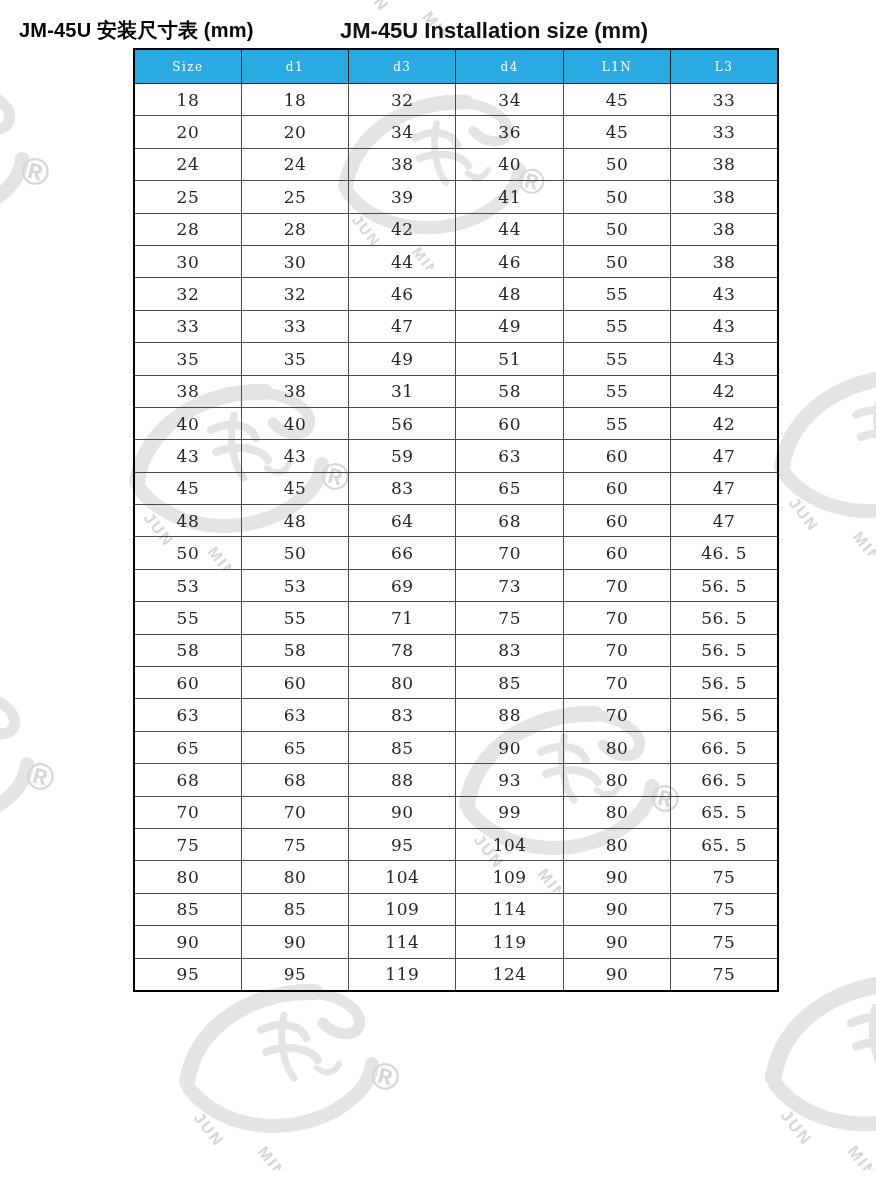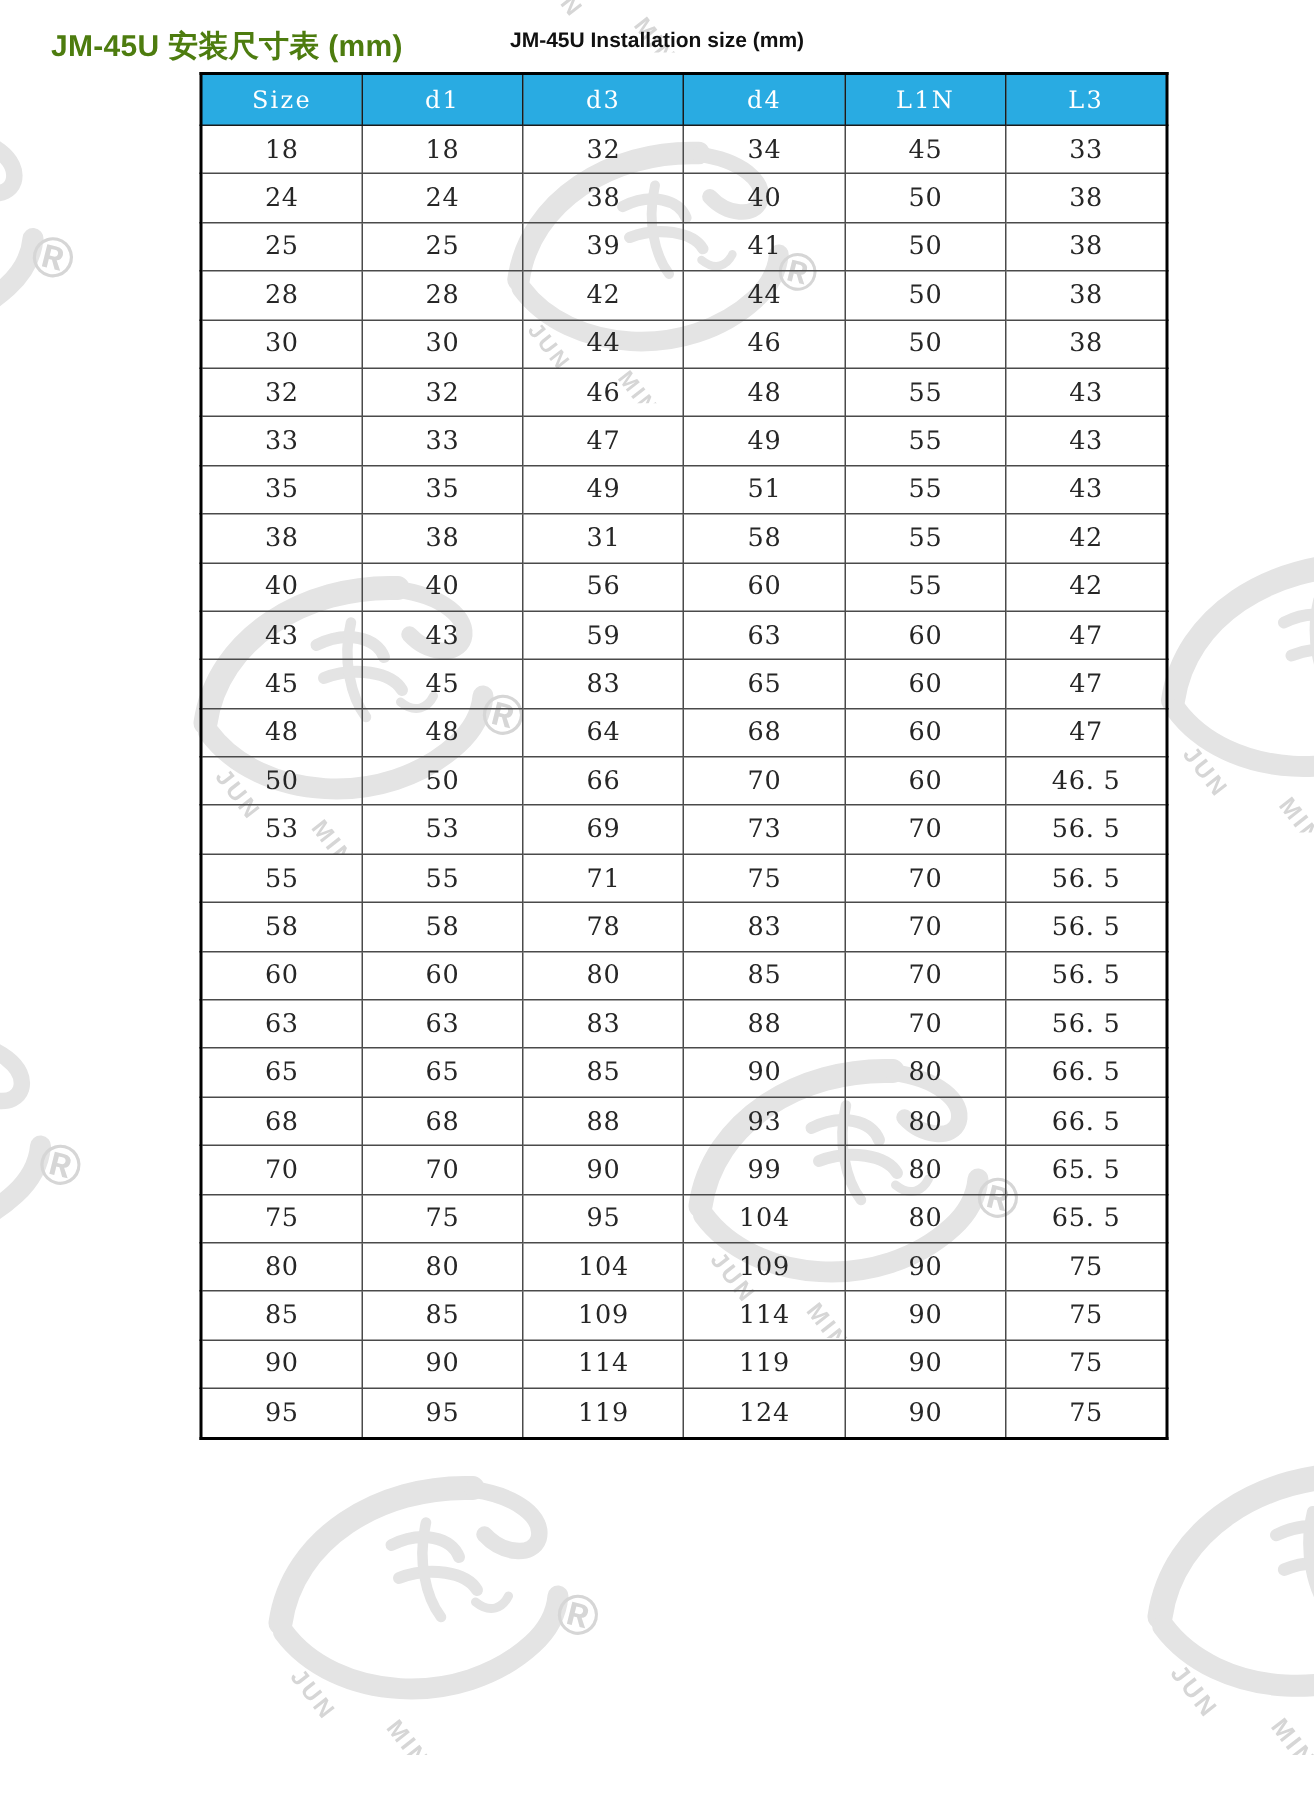--- a/index.html
+++ b/index.html
@@ -6,44 +6,44 @@
   body{
     position:relative;
     width:876px;height:1200px;
     background:#ffffff;
     overflow:hidden;
     font-family:"Liberation Sans",sans-serif;
   }
   
   .page-header{position:absolute;top:17px;left:0;width:876px;height:30px;z-index:3;}
   .title-cn{
-    position:absolute;left:34px;top:0;
+    position:absolute;left:19px;top:0;
     font-family:"Liberation Sans",sans-serif;
-    font-weight:bold;font-size:20px;color:#4d7c0f;
+    font-weight:bold;font-size:20px;color:#000000;
     white-space:nowrap;letter-spacing:0.2px;
   }
   .title-en{
     position:absolute;left:340px;top:1px;
     font-family:"Liberation Sans",sans-serif;
-    font-weight:bold;font-size:14px;color:#111;
+    font-weight:bold;font-size:22px;color:#111;
     white-space:nowrap;
   }
   
   table.size-table{
     position:absolute;left:133px;top:48px;width:646px;
     border-collapse:collapse;table-layout:fixed;
     z-index:2;background:transparent;
     border:2px solid #000;
   }
   table.size-table th{
     background:var(--header-bg,#29ABE2);
     color:var(--header-text,#ffffff);
     font-family:"DejaVu Serif","Liberation Serif",serif;
     font-weight:normal;
-    font-size:16px;height:31px;
+    font-size:12px;height:31px;
     border:1.5px solid #1a1a1a;
     letter-spacing:1.5px;
   }
   table.size-table td{
     height:31.4px;padding:0;
     text-align:center;vertical-align:middle;
     font-family:"DejaVu Serif","Liberation Serif",serif;
     font-size:17px;color:var(--cell-text,#262626);
     border:1px solid #4a4a4a;
     letter-spacing:0.5px;
@@ -119,20 +119,28 @@
   <tbody>
       <tr>
         <td>18</td>
         <td>18</td>
         <td>32</td>
         <td>34</td>
         <td>45</td>
         <td>33</td>
       </tr>
       <tr>
+        <td>20</td>
+        <td>20</td>
+        <td>34</td>
+        <td>36</td>
+        <td>45</td>
+        <td>33</td>
+      </tr>
+      <tr>
         <td>24</td>
         <td>24</td>
         <td>38</td>
         <td>40</td>
         <td>50</td>
         <td>38</td>
       </tr>
       <tr>
         <td>25</td>
         <td>25</td>

